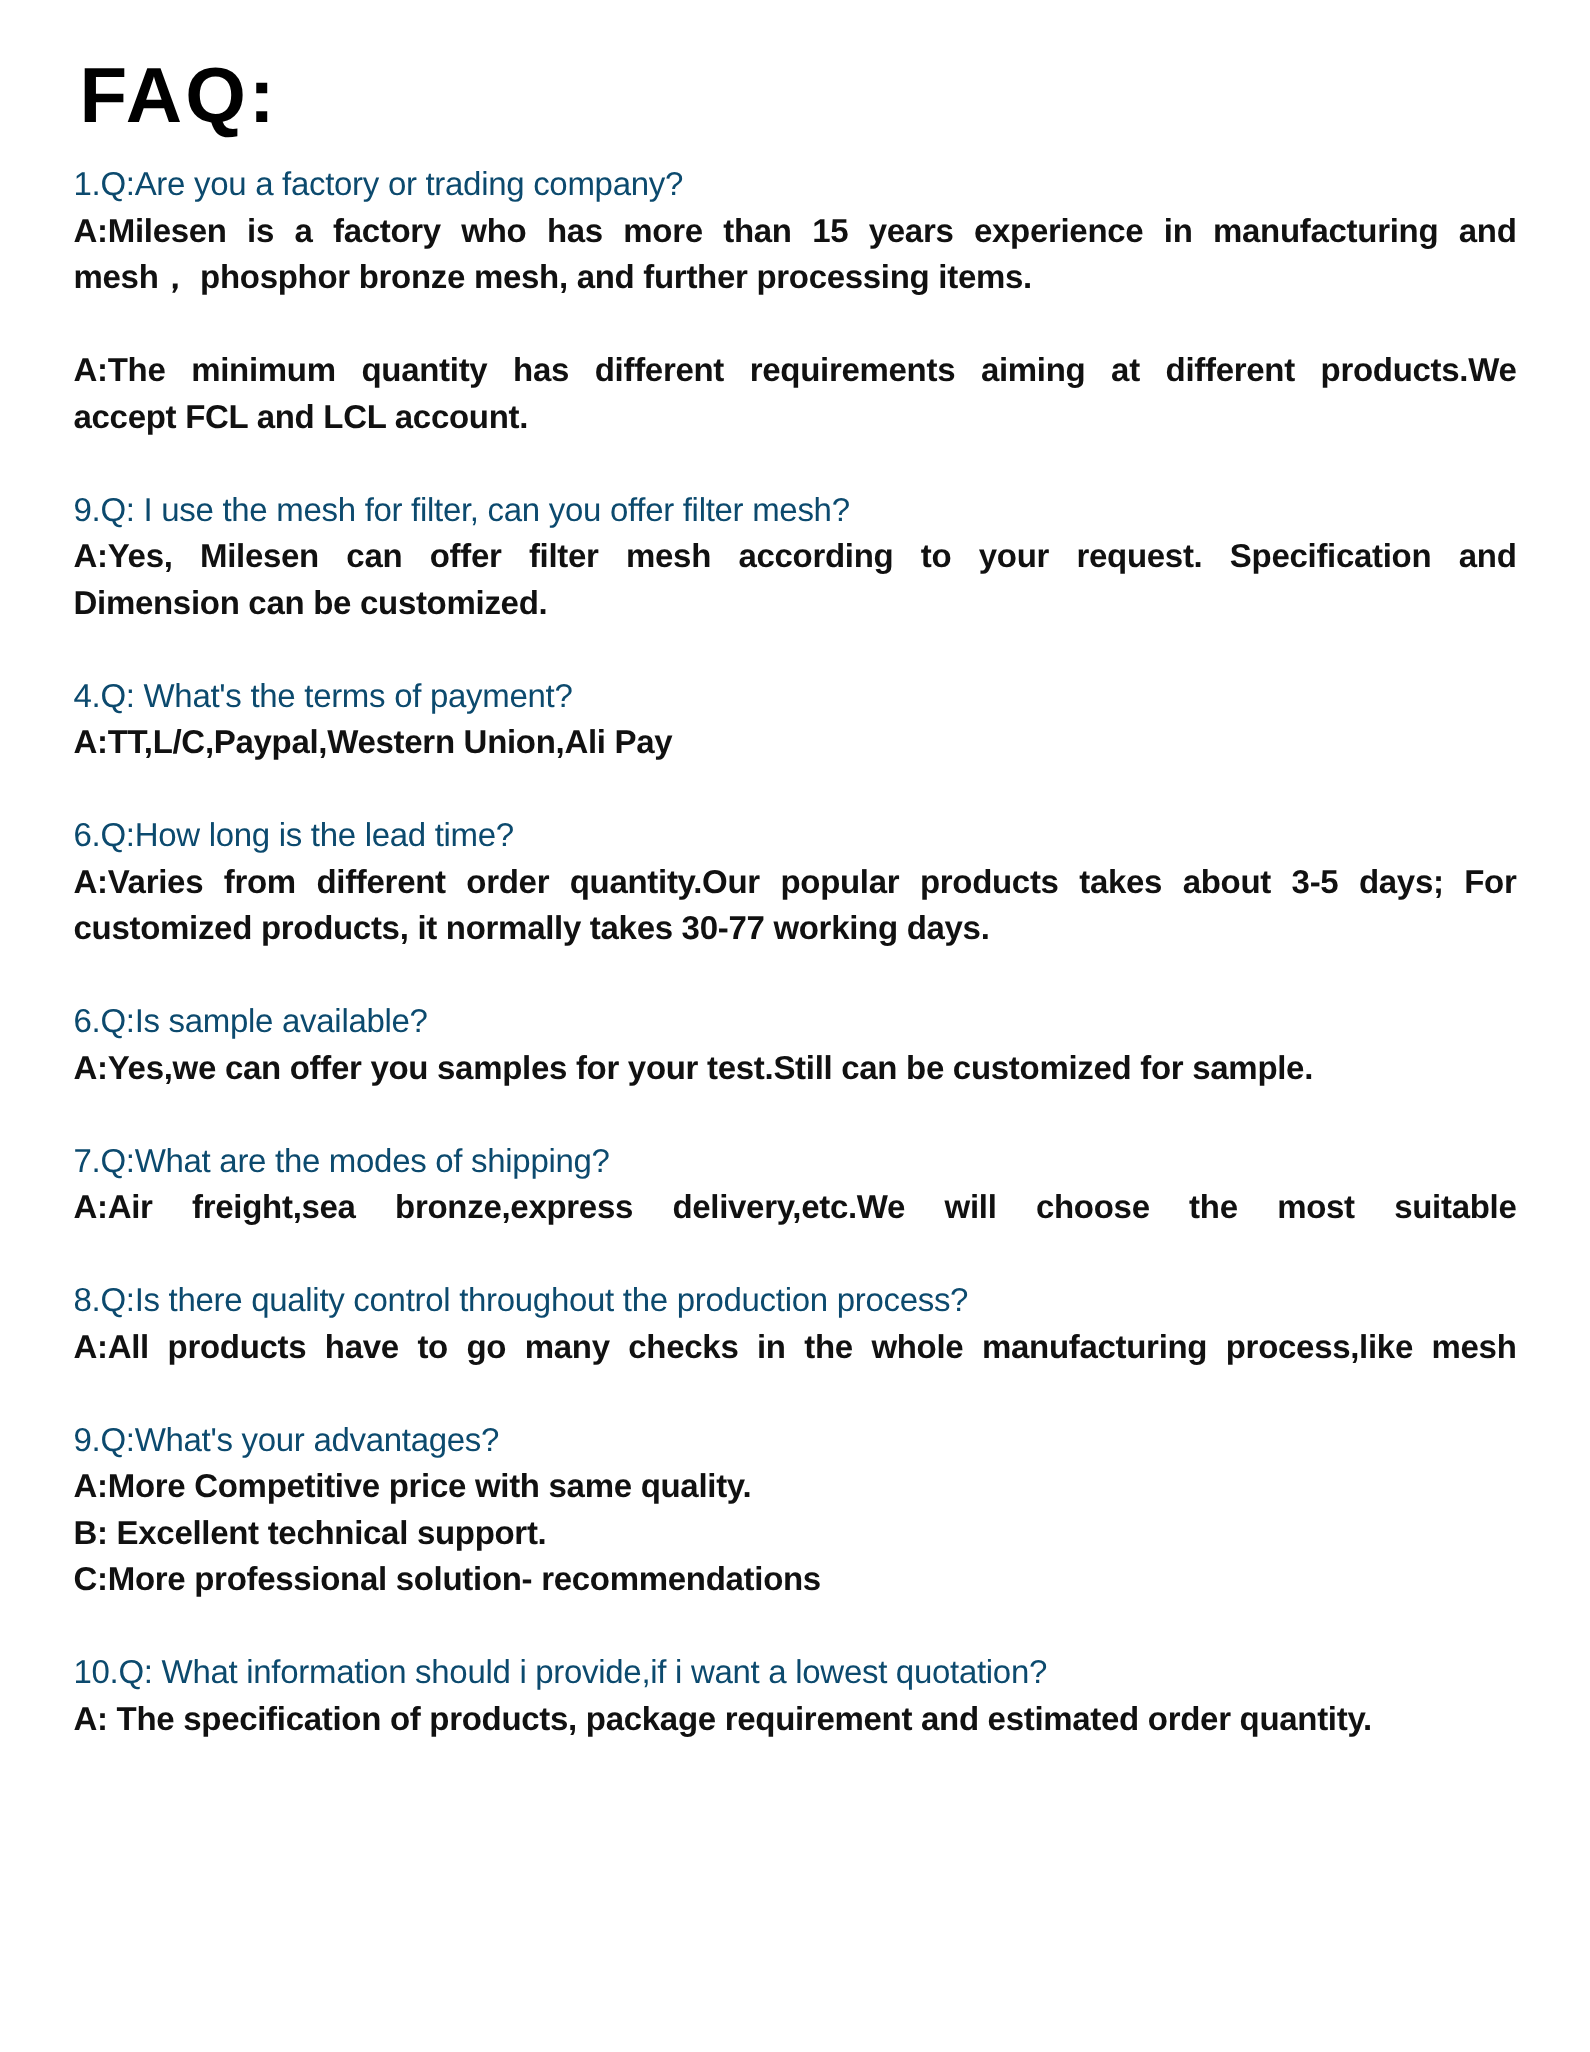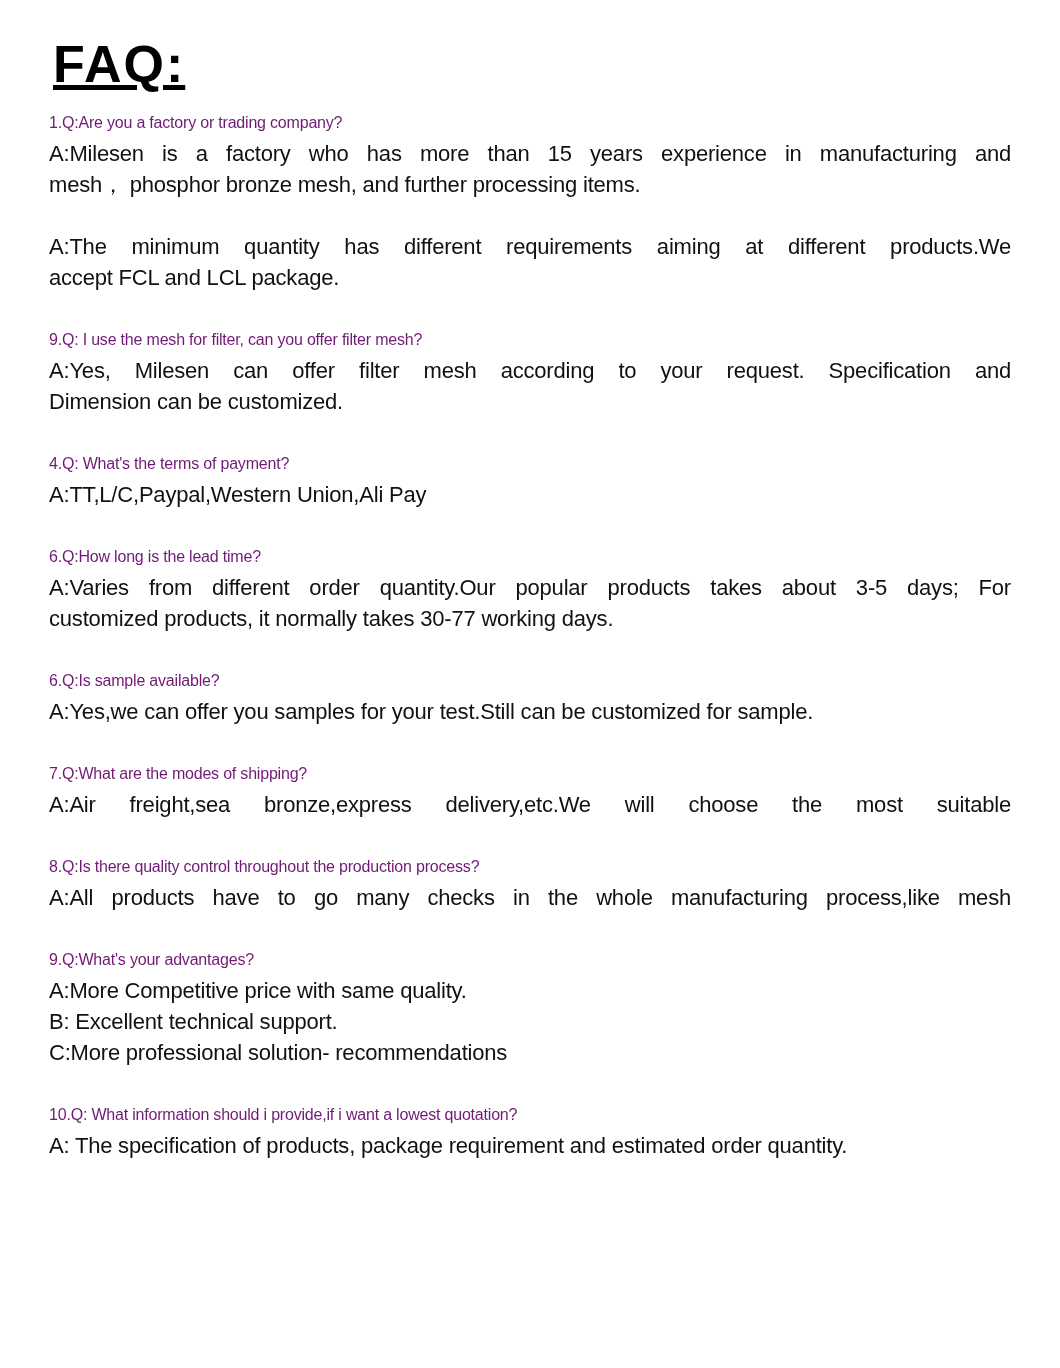--- a/index.html
+++ b/index.html
@@ -24,44 +24,44 @@
       position: absolute;
       left: 4px;
       top: 34px;
       margin: 0;
       font-size: 52px;
       font-weight: bold;
       color: #000000;
       letter-spacing: 2px;
       line-height: 60px;
       font-family: "Liberation Sans", sans-serif;
-      text-decoration: underline;
     }
     .faq-list {
       position: absolute;
       left: 0;
       top: 107px;
       width: 962px;
     }
     .faq-item {
       margin: 0 0 31px 0;
     }
     .question {
-      font-size: 16px;
+      font-size: 22px;
       line-height: 31px;
-      color: #701a75;
+      color: #0c4a6e;
       white-space: nowrap;
       letter-spacing: -0.2px;
     }
     .answer-line {
       font-size: 22px;
       line-height: 31px;
       color: #111111;
       text-align: justify;
       letter-spacing: -0.2px;
+      font-weight: bold;
     }
     .answer-line.justify {
       text-align: justify;
       text-align-last: justify;
     }
   </style>
 </head>
 <body>
 
 <div class="page">
@@ -70,21 +70,21 @@
   <div class="faq-list">
 
     <div class="faq-item">
       <div class="question">1.Q:Are you a factory or trading company?</div>
       <div class="answer-line justify">A:Milesen is a factory who has more than 15 years experience in manufacturing and</div>
       <div class="answer-line">mesh， phosphor bronze mesh, and further processing items.</div>
     </div>
 
     <div class="faq-item">
       <div class="answer-line justify">A:The minimum quantity has different requirements aiming at different products.We</div>
-      <div class="answer-line">accept FCL and LCL package.</div>
+      <div class="answer-line">accept FCL and LCL account.</div>
     </div>
 
     <div class="faq-item">
       <div class="question">9.Q: I use the mesh for filter, can you offer filter mesh?</div>
       <div class="answer-line justify">A:Yes, Milesen can offer filter mesh according to your request. Specification and</div>
       <div class="answer-line">Dimension can be customized.</div>
     </div>
 
     <div class="faq-item">
       <div class="question">4.Q: What's the terms of payment?</div>

